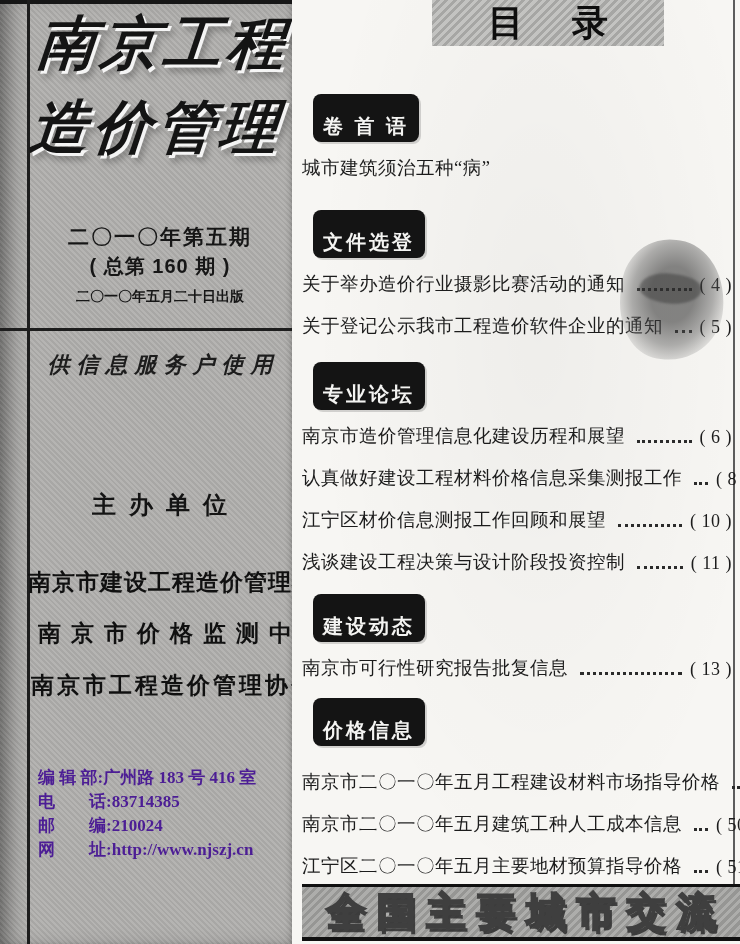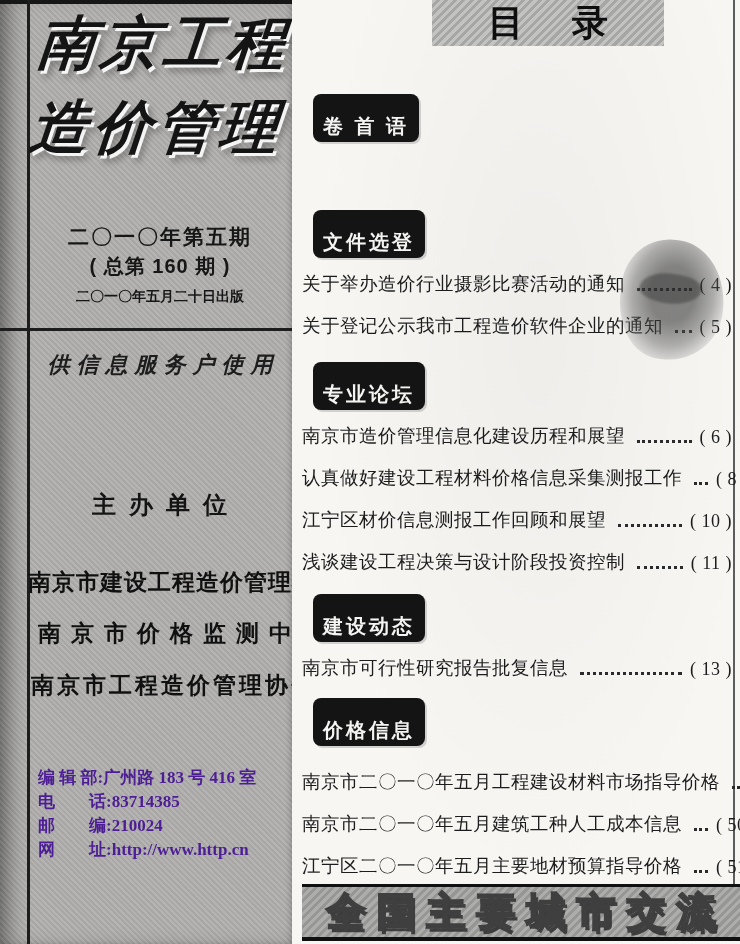--- a/index.html
+++ b/index.html
@@ -115,32 +115,36 @@
       <div class="c-row">
         <span>编 辑 部:</span><span>广州路 183 号 416 室</span>
       </div>
       <div class="c-row">
         <span>电　　话:</span><span>83714385</span>
       </div>
       <div class="c-row">
         <span>邮　　编:</span><span>210024</span>
       </div>
       <div class="c-row">
-        <span>网　　址:</span><span>http://www.http.cn</span>
+        <span>网　　址:</span><span>http://www.njszj.cn</span>
       </div>
     </div>
   </aside>
 
   <main class="content">
     <div class="right-rule"></div>
 
     <div class="toc-title">目　录</div>
 
     <section class="toc-sec" style="top:94px">
       <div class="sec-label">卷 首 语</div>
+      <div class="toc-row no-page">
+        <span class="t">城市建筑须治五种“病”</span>
+
+      </div>
     </section>
 
     <section class="toc-sec" style="top:210px">
       <div class="sec-label">文件选登</div>
       <div class="toc-row">
         <span class="t">关于举办造价行业摄影比赛活动的通知</span>
         <span class="leader"></span>
         <span class="pg">( 4 )</span>
       </div>
       <div class="toc-row">

